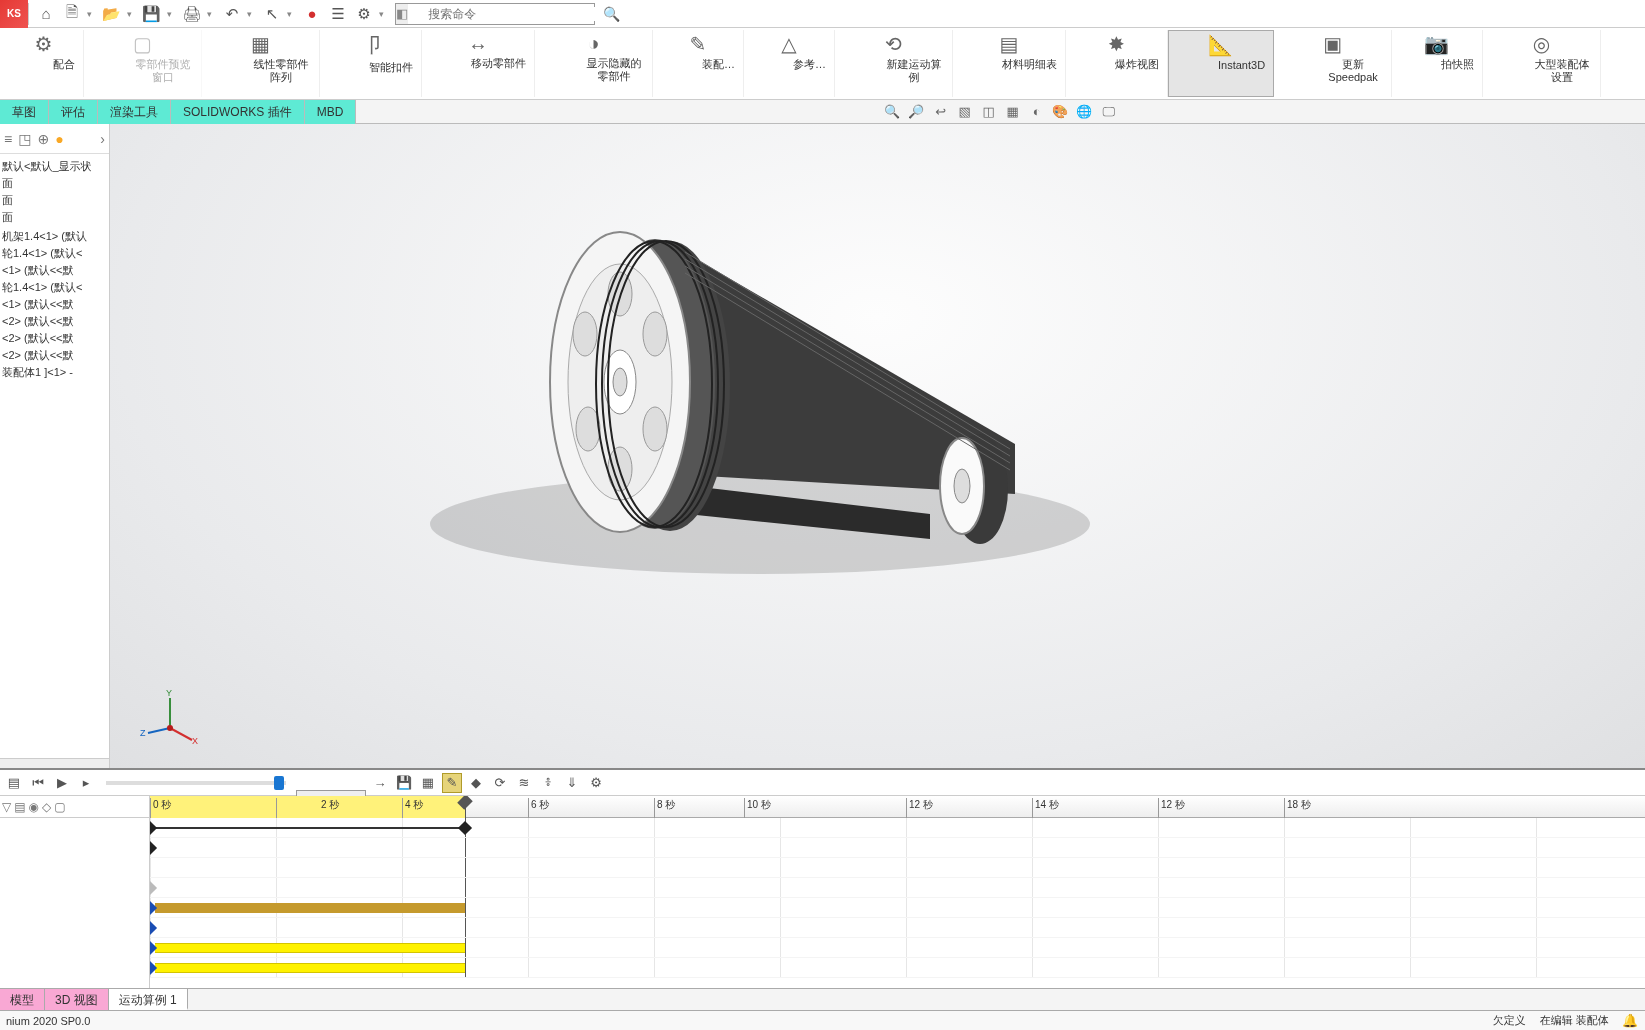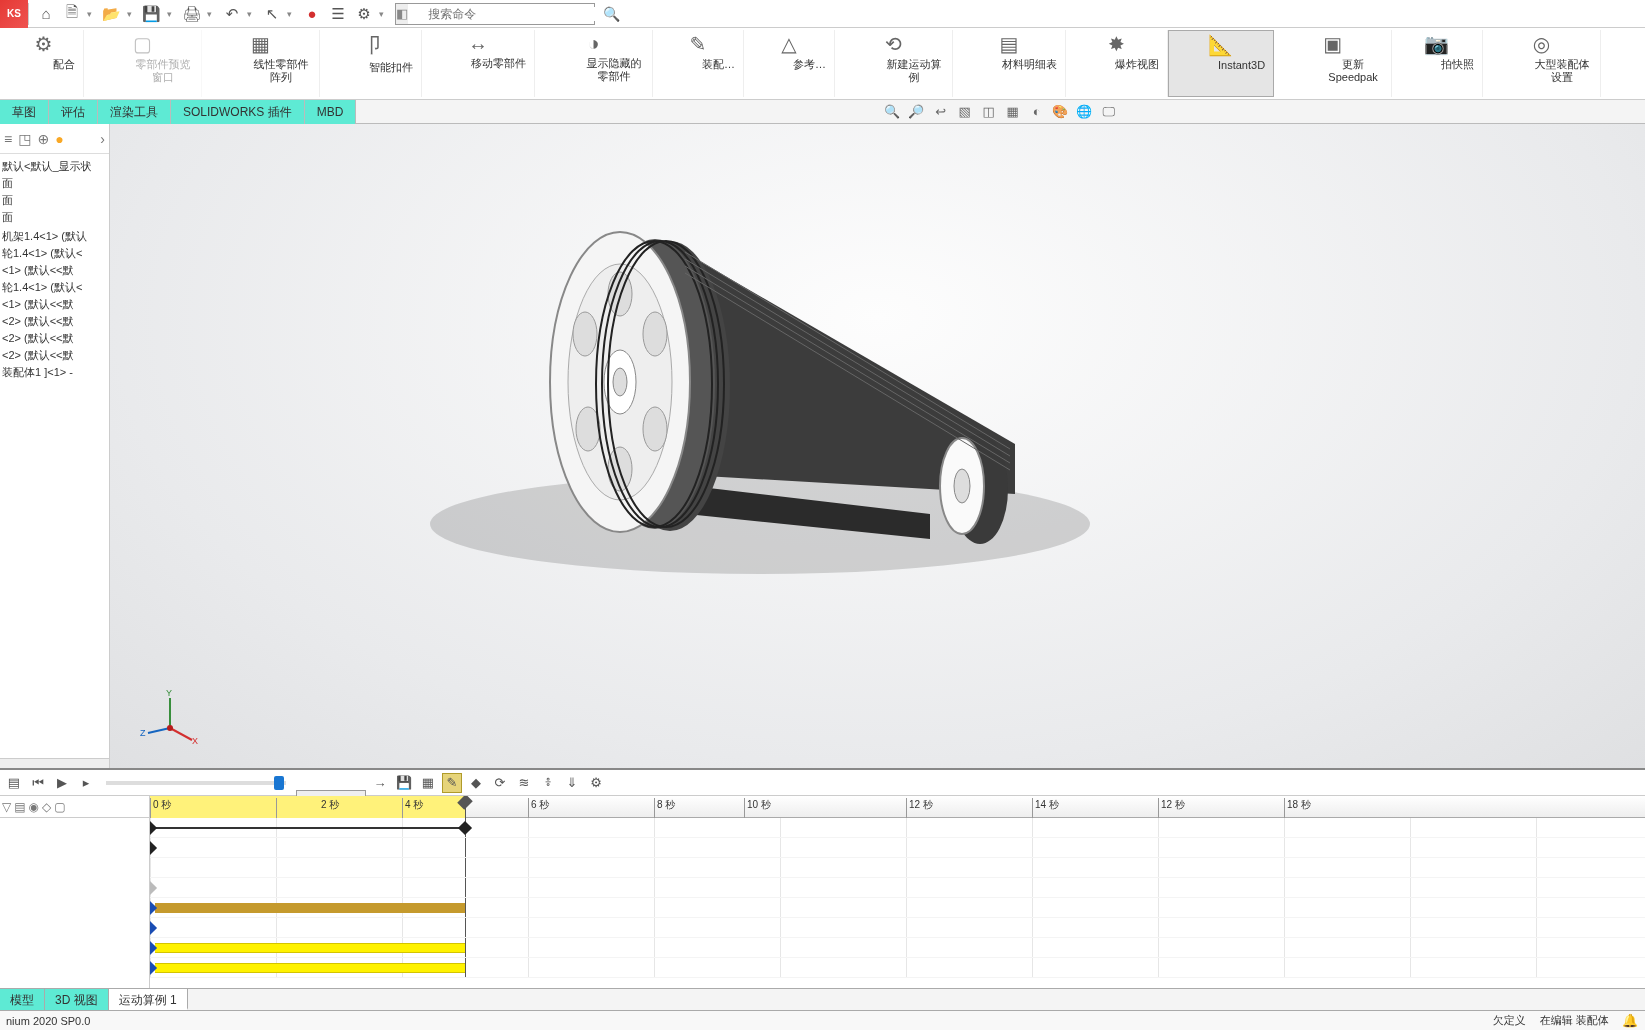--- a/index.html
+++ b/index.html
@@ -66,21 +66,21 @@
 .tl-rows .bar.brown { background:#c59a2d;}
 .tl-rows .bar.yellow { background:#fff200; border-top:1px solid #d4c400; border-bottom:1px solid #d4c400;}
 .tl-rows .key { position:absolute; width:10px; height:10px; transform:rotate(45deg); top:5px;}
 .tl-rows .key.black { background:#222;}
 .tl-rows .key.gray { background:#bbb;}
 .tl-rows .key.blue { background:#1a4db3;}
 .tl-end { position:absolute; top:0; bottom:0; width:1px; background:#555;}
 .tl-endcap { position:absolute; top:-1px; width:10px; height:12px; transform:rotate(45deg); background:#555;}
 
 .bottomtabs { height:22px; border-top:1px solid #aaa; display:flex; align-items:stretch; background:#f4f4f4;}
-.bottomtabs .btab { padding:0 10px; line-height:22px; border-right:1px solid #aaa; background:#5eead4; font-size:12px;}
+.bottomtabs .btab { padding:0 10px; line-height:22px; border-right:1px solid #aaa; background:#f9a8d4; font-size:12px;}
 .bottomtabs .btab.active { background:#fff; border-bottom:2px solid #fff;}
 .statusbar { height:20px; border-top:1px solid #aaa; display:flex; align-items:center; background:#f8f8f8; font-size:11px; padding:0 6px; justify-content:space-between;}
 .statusbar .sright { display:flex; gap:14px; align-items:center;}
 .statusbar .sflag { font-size:13px;}
 </style>
 </head>
 <body>
 
 <div class="menubar">
   <div class="logo">KS</div>

